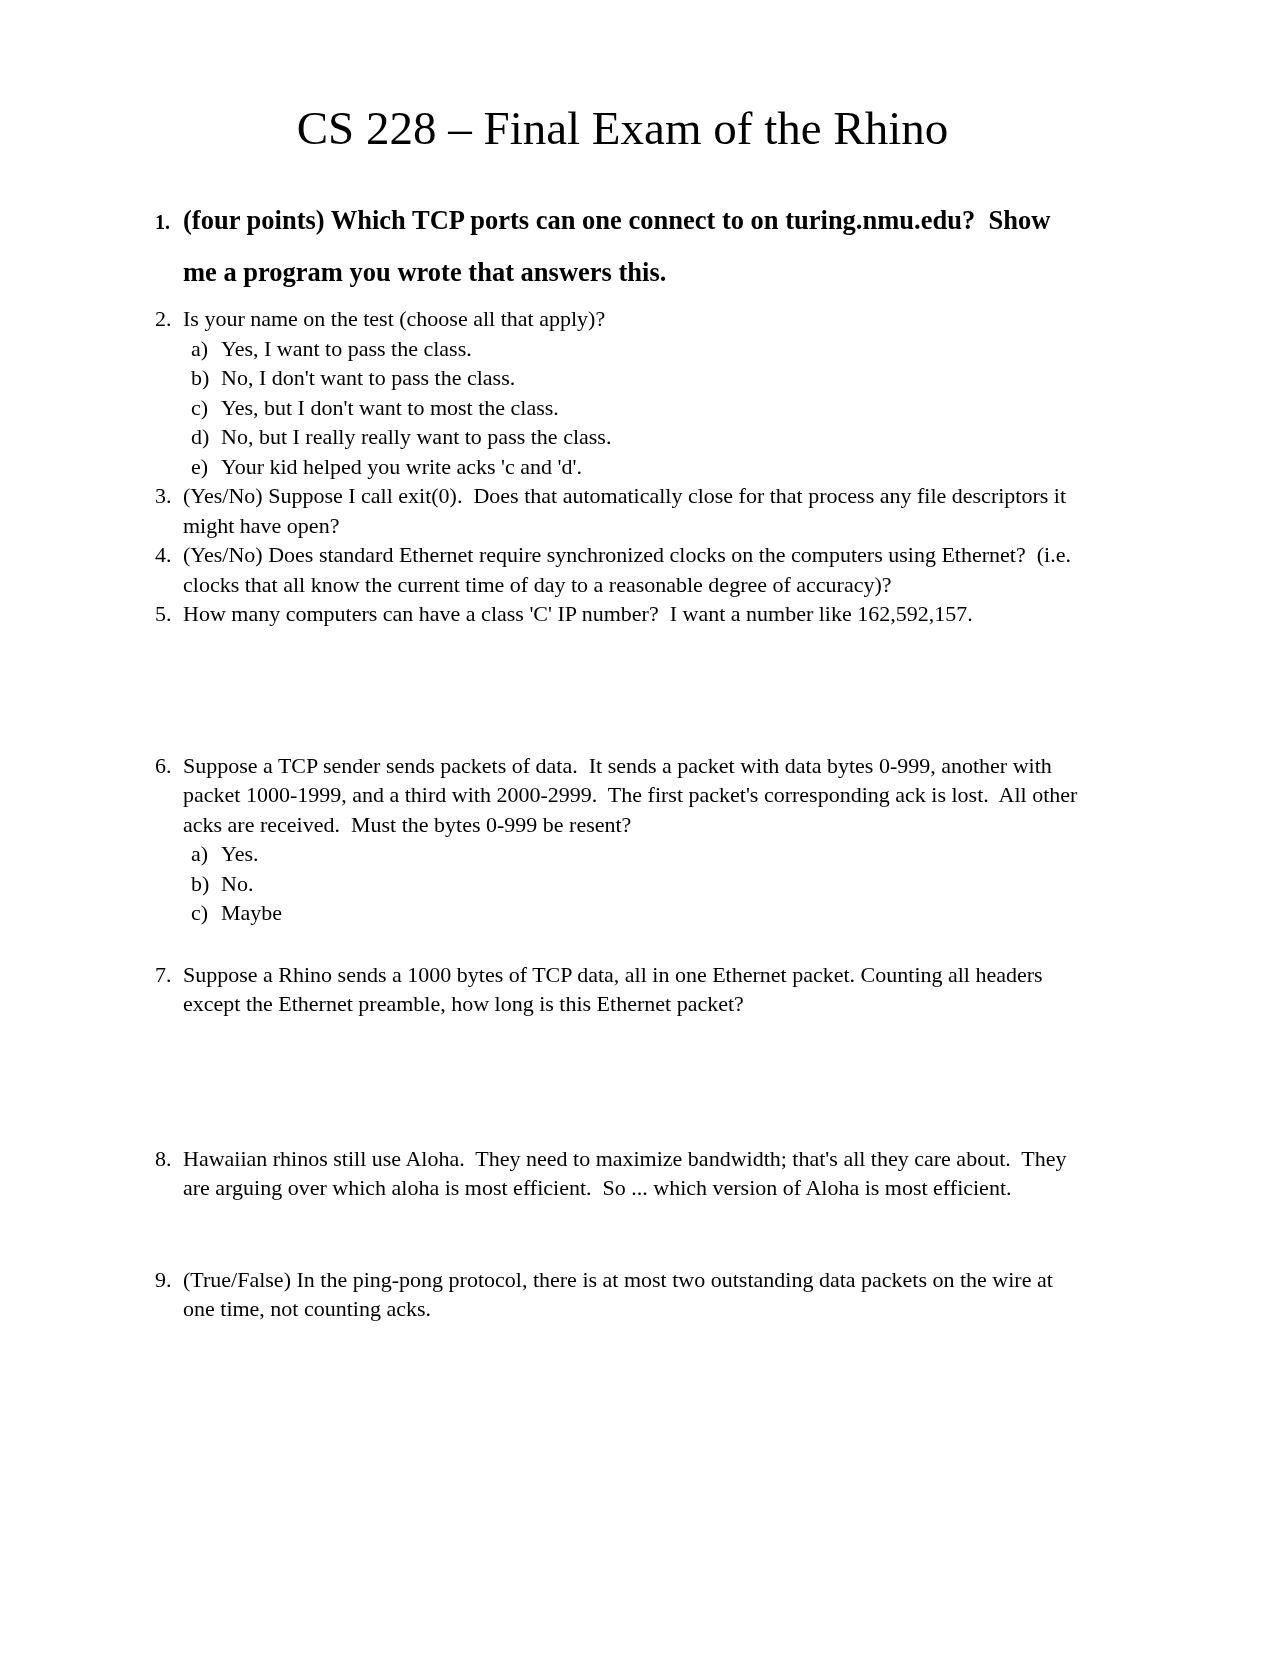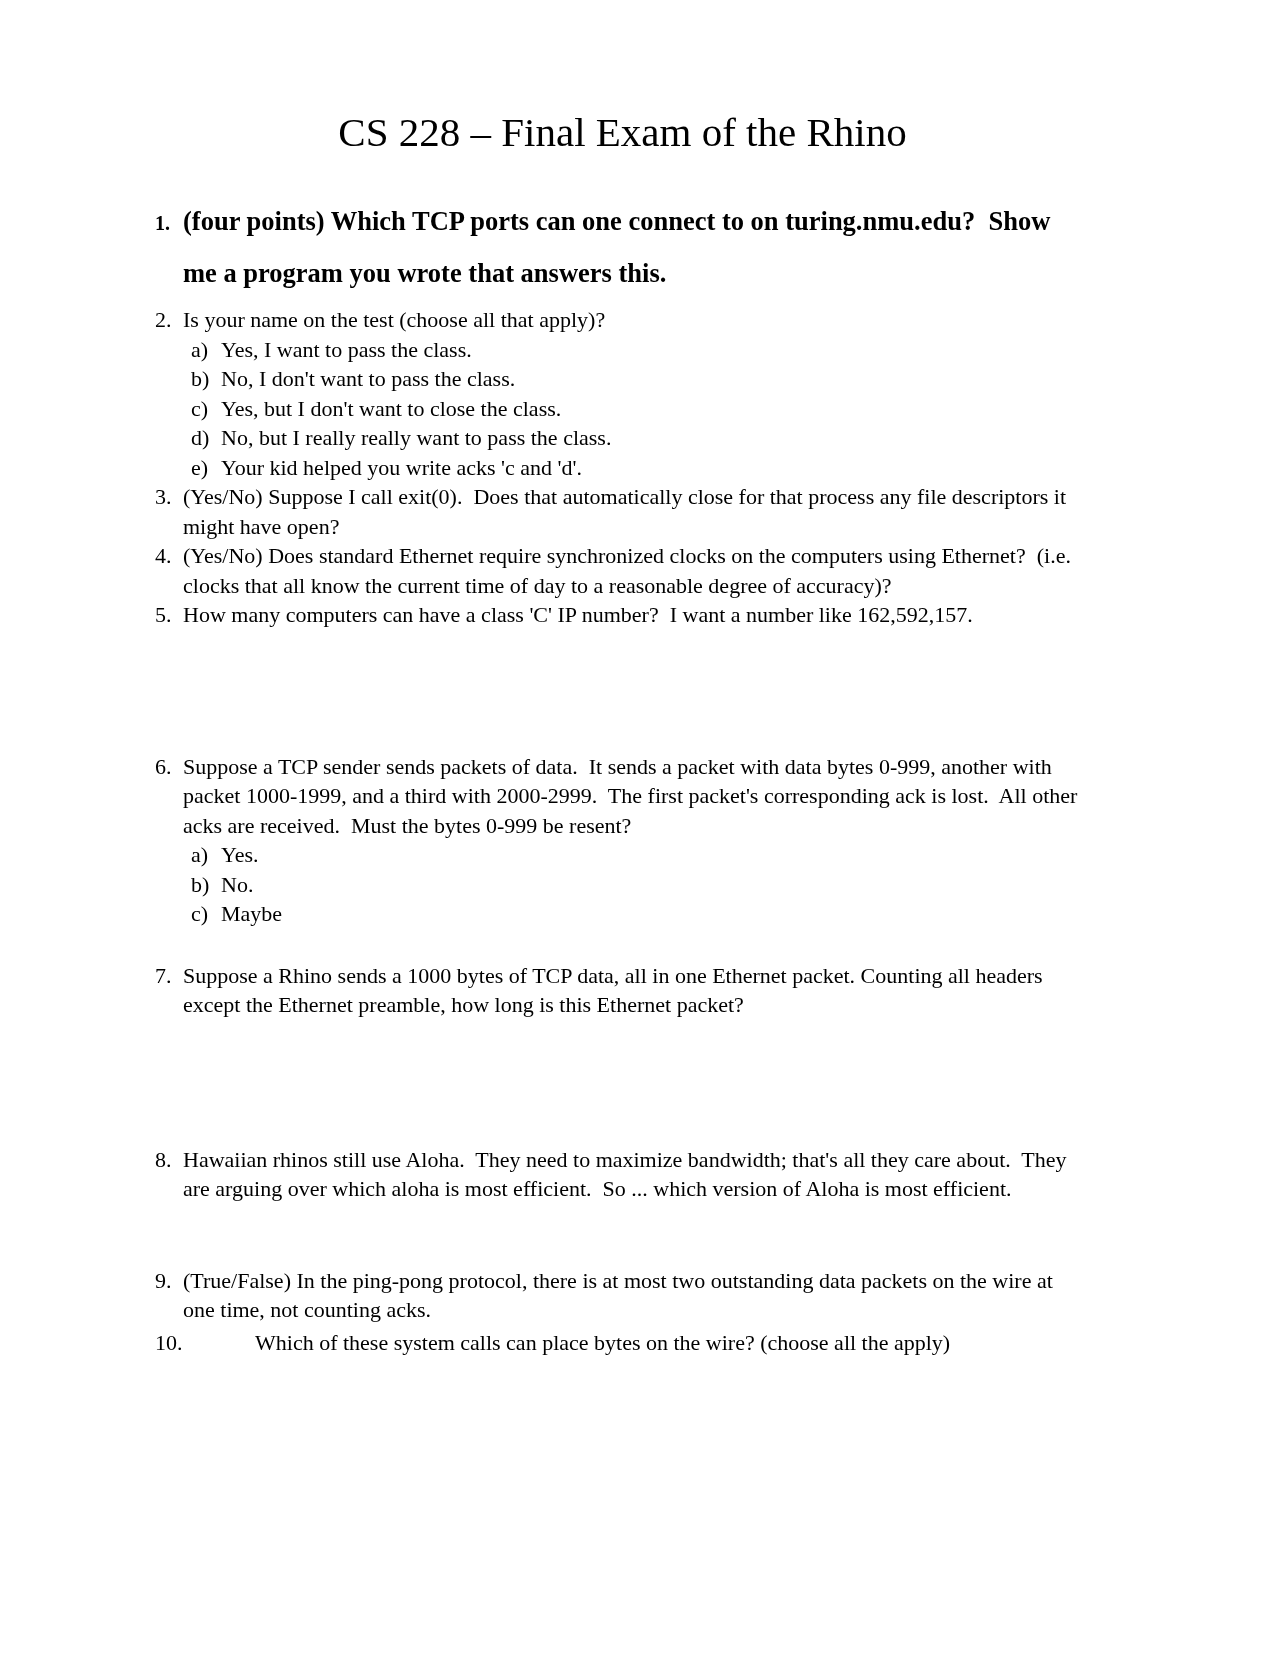--- a/index.html
+++ b/index.html
@@ -7,25 +7,25 @@
     width: 1280px;
     min-height: 1656px;
     margin: 0 auto;
     background: #ffffff;
     box-sizing: border-box;
     padding: 100px 190px 60px 155px;
     font-family: "Liberation Serif", "DejaVu Serif", serif;
     color: #000000;
   }
   .title {
-    font-size: 41px;
+    font-size: 47px;
     font-weight: 400;
     line-height: 1.2;
     text-align: center;
-    margin: 8px 0 38px 0;
+    margin: 0 0 38px 0;
     white-space: pre-wrap;
   }
   .q {
     display: flex;
     align-items: baseline;
     font-size: 22px;
     line-height: 29.5px;
   }
   .num {
     flex: 0 0 28px;
@@ -85,21 +85,21 @@
     <div class="opt">
       <span class="olet">a)</span>
       <span class="otext">Yes, I want to pass the class.</span>
     </div>
     <div class="opt">
       <span class="olet">b)</span>
       <span class="otext">No, I don't want to pass the class.</span>
     </div>
     <div class="opt">
       <span class="olet">c)</span>
-      <span class="otext">Yes, but I don't want to close the class.</span>
+      <span class="otext">Yes, but I don't want to most the class.</span>
     </div>
     <div class="opt">
       <span class="olet">d)</span>
       <span class="otext">No, but I really really want to pass the class.</span>
     </div>
     <div class="opt">
       <span class="olet">e)</span>
       <span class="otext">Your kid helped you write acks 'c and 'd'.</span>
     </div>
   </div>
@@ -146,18 +146,14 @@
   <div class="q gap-after-q8">
     <span class="num">8.</span>
     <div class="content">Hawaiian rhinos still use Aloha.  They need to maximize bandwidth; that's all they care about.  They are arguing over which aloha is most efficient.  So ... which version of Aloha is most efficient.</div>
   </div>
 
   <div class="q gap-after-q9">
     <span class="num">9.</span>
     <div class="content">(True/False) In the ping-pong protocol, there is at most two outstanding data packets on the wire at one time, not counting acks.</div>
   </div>
 
-  <div class="q q10">
-    <span class="num">10.</span>
-    <div class="content">Which of these system calls can place bytes on the wire? (choose all the apply)</div>
-  </div>
 
 </div>
 
 </body></html>

